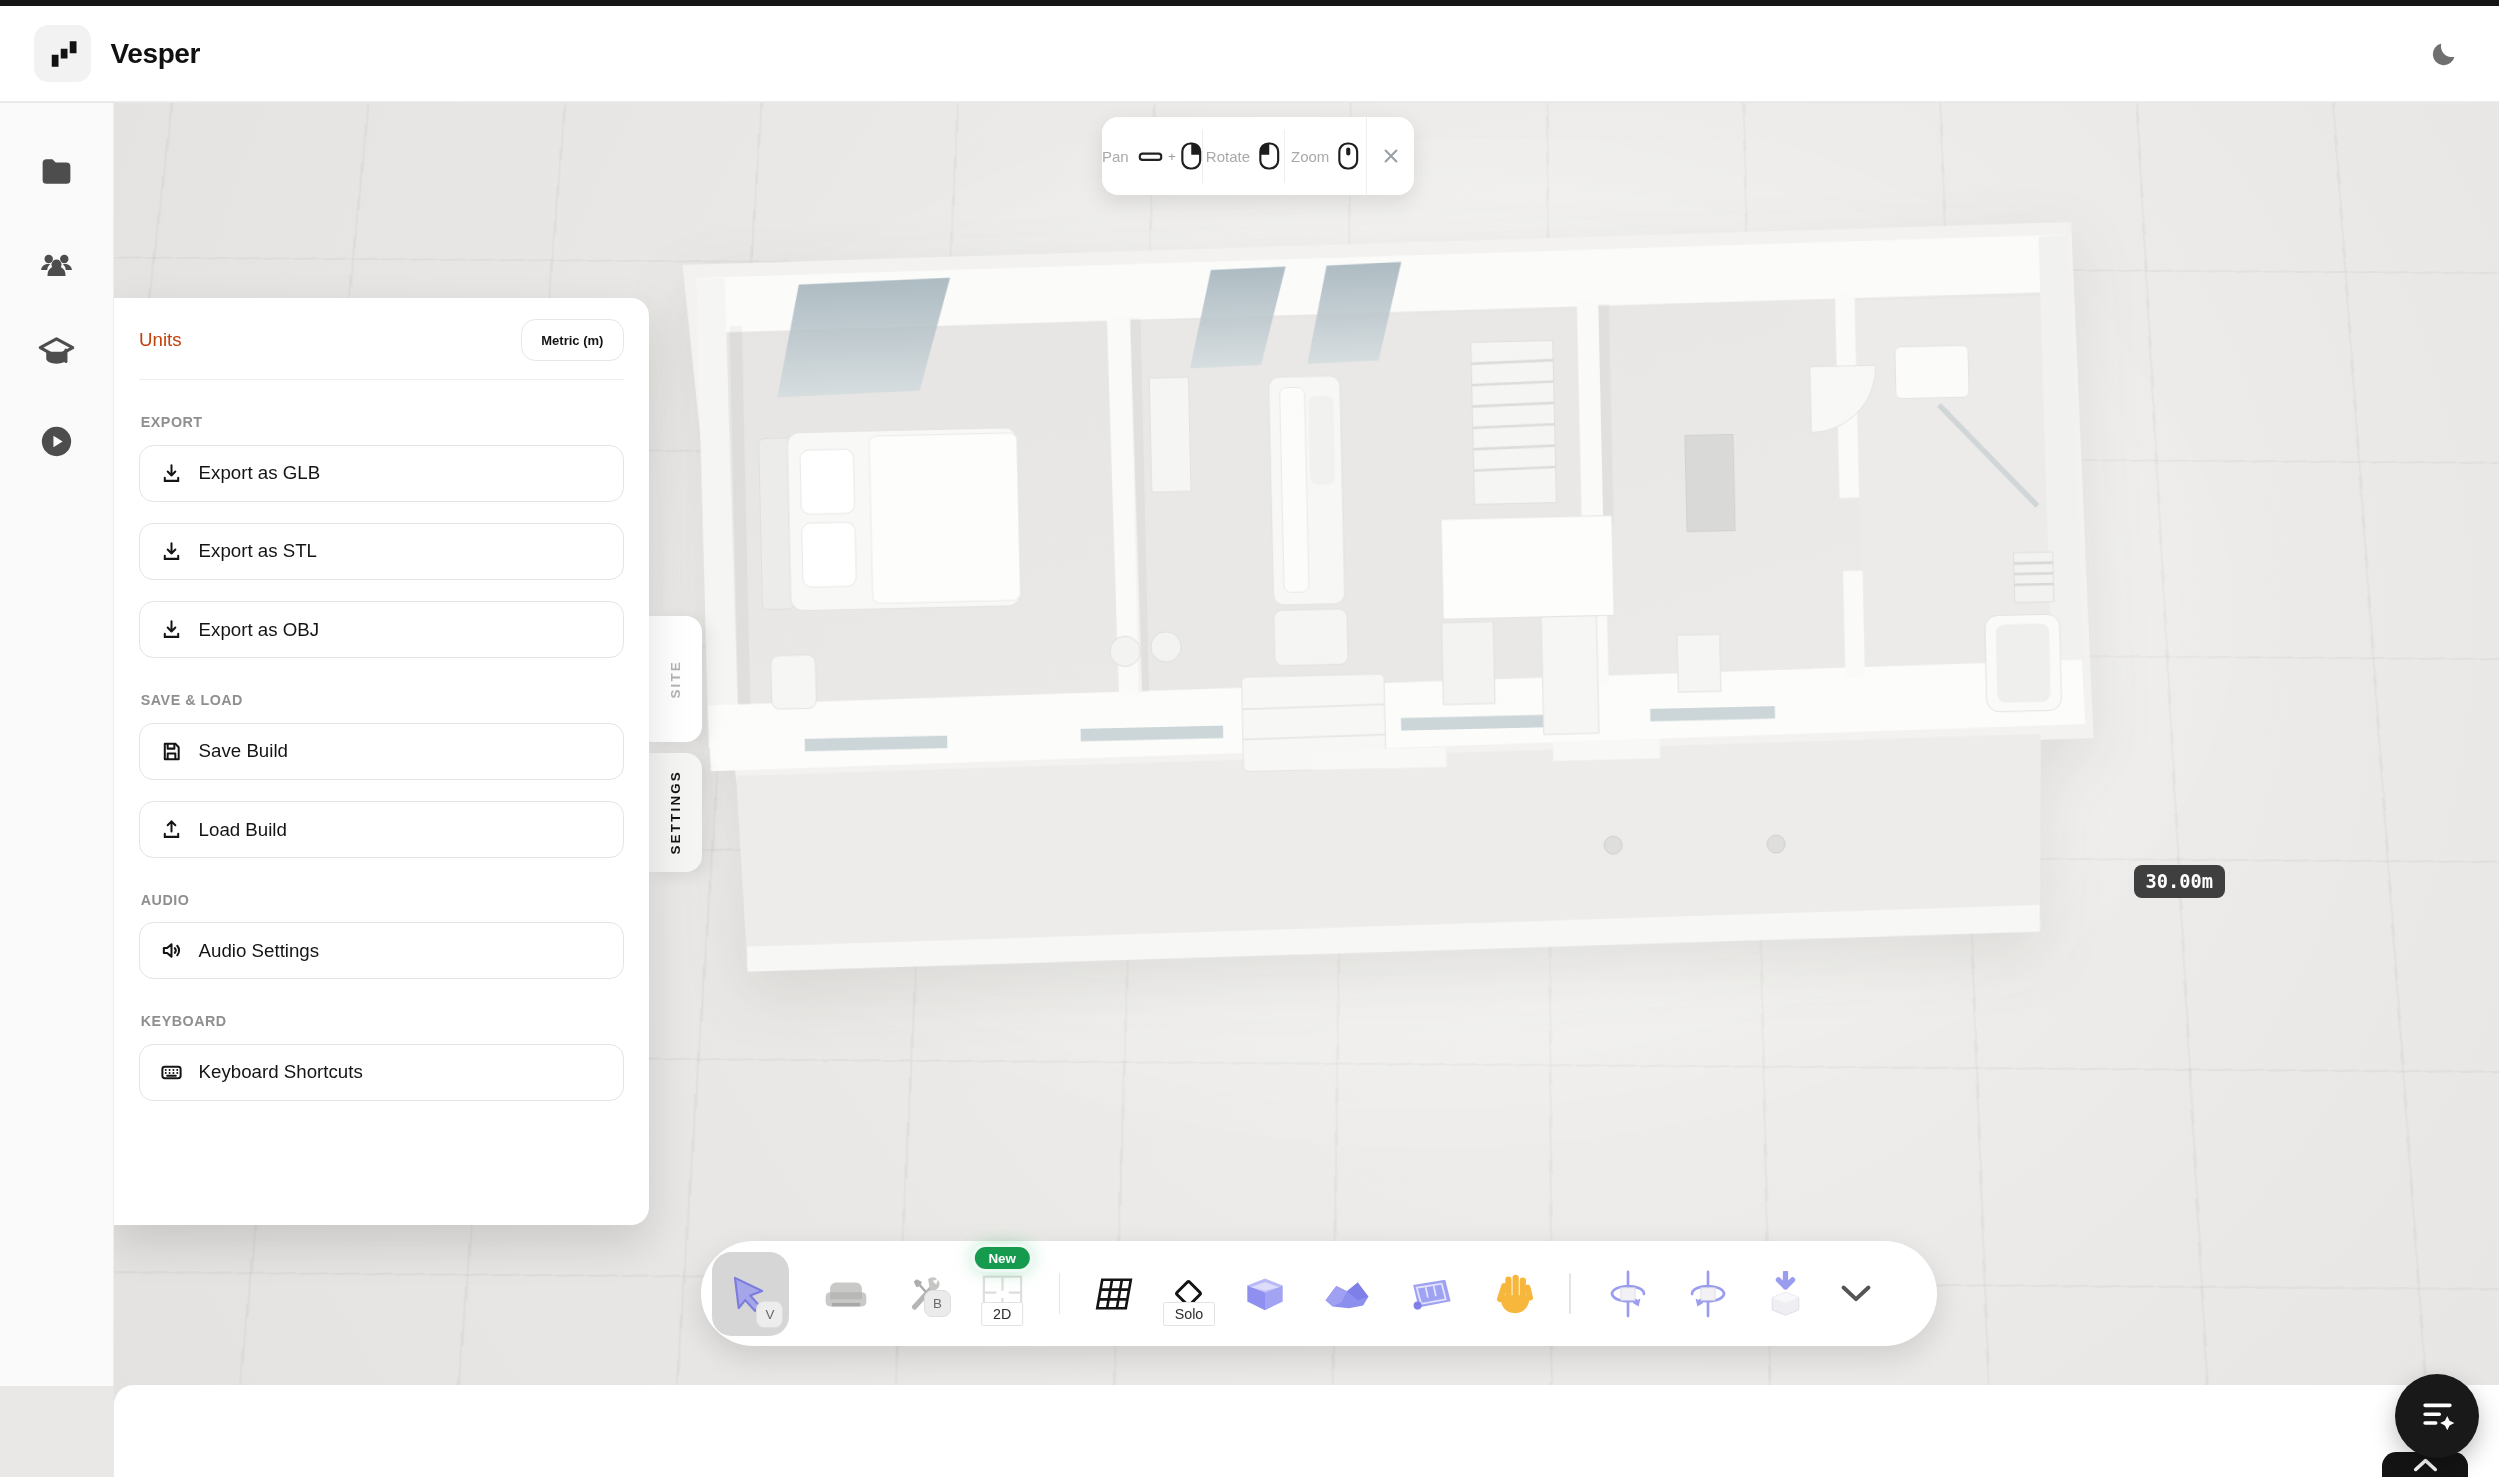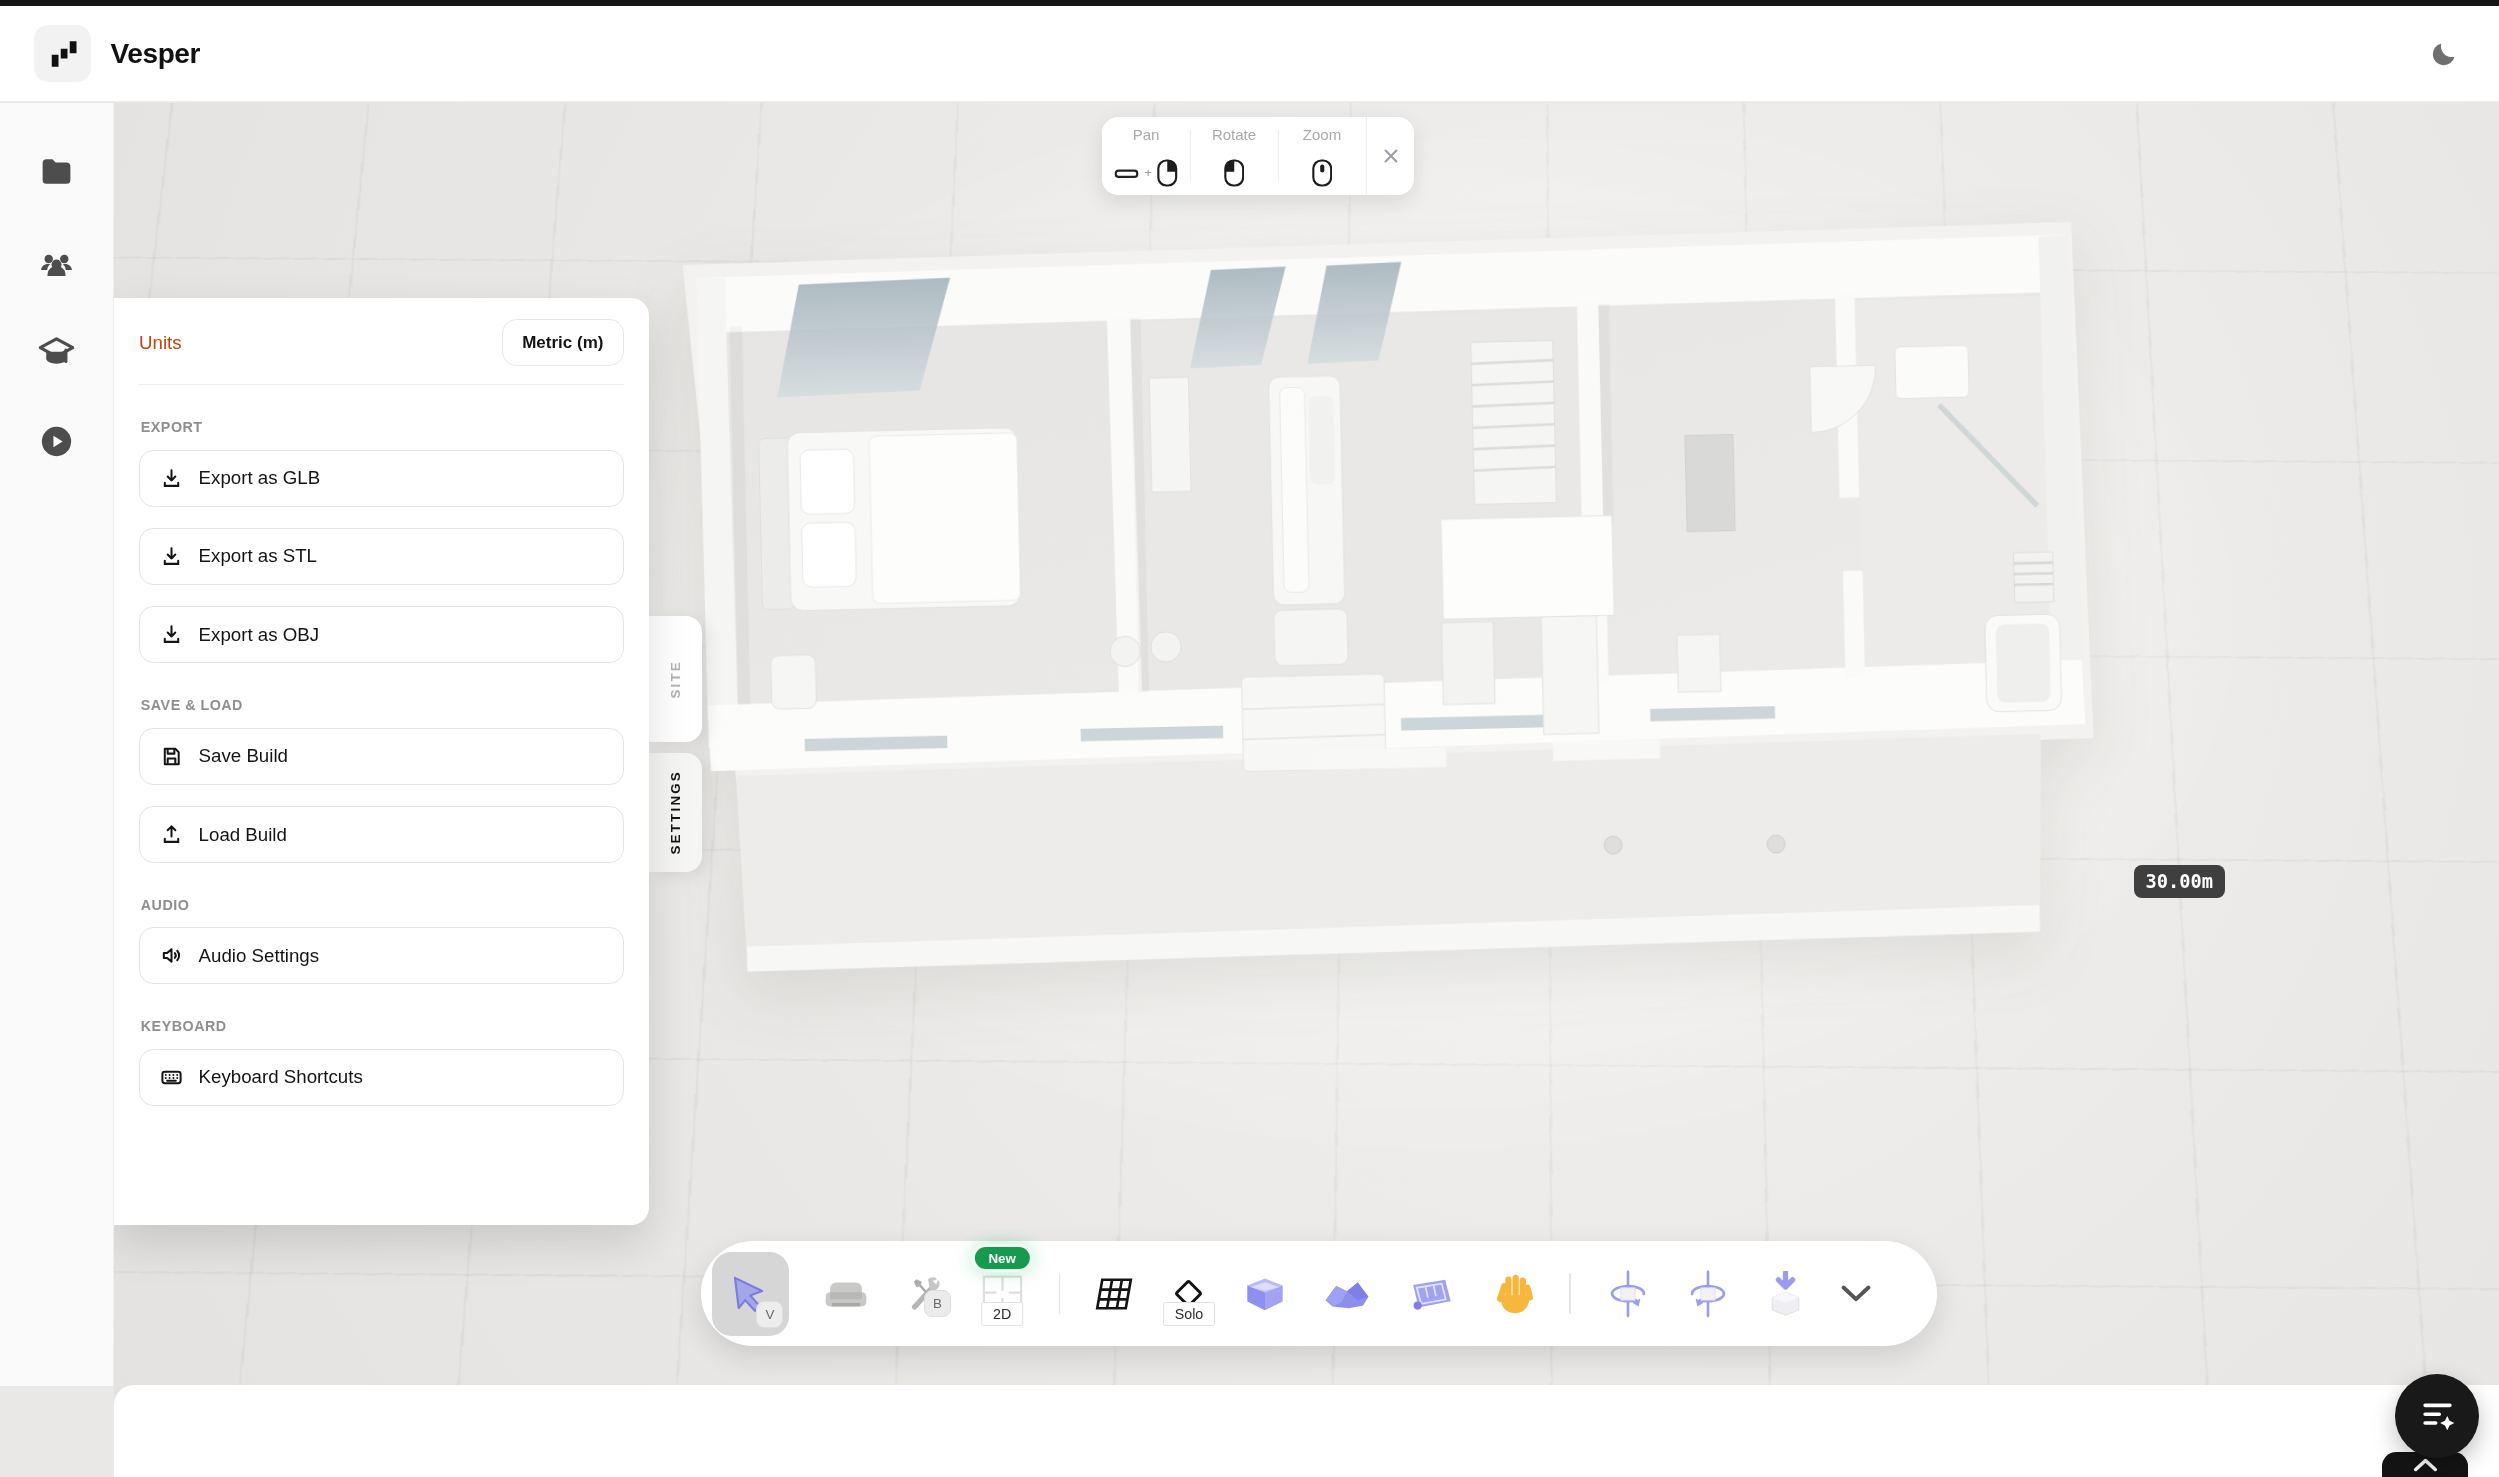--- a/index.html
+++ b/index.html
@@ -31,34 +31,34 @@
       repeating-linear-gradient(2deg, rgba(110,105,100,0.12) 0 1.8px, transparent 1.8px 194px);
     transform:perspective(2138px) rotateX(10deg) rotateZ(-1.6deg) scale(1.08); opacity:.55; }
   .plan-glow { position:absolute; left:428px; top:36px; width:1782px; height:1069px;
     background:radial-gradient(ellipse at 50% 45%, rgba(255,255,255,0.75) 0%, rgba(255,255,255,0.0) 68%); }
   .plan-wrap { position:absolute; left:536px; top:124px; width:1461px; height:748px;
     transform:rotate(-1.3deg); filter:drop-shadow(0 23px 30px rgba(60,55,50,0.10)); }
 
   
   .vp-helper { position:absolute; left:988px; top:14.3px; width:312px; height:78px; background:#fff;
     border-radius:16px; box-shadow:0 7.1px 21.4px rgba(0,0,0,0.10); display:flex; align-items:stretch; z-index:30; }
-  .vp-col { flex:1; display:flex; flex-direction:column; align-items:center; justify-content:center; gap:16px; position:relative; }
+  .vp-col { flex:1; display:flex; flex-direction:row; align-items:center; justify-content:center; gap:9px; position:relative; }
   .vp-col + .vp-col::before { content:""; position:absolute; left:0; top:12.5px; bottom:12.5px; width:0.9px; background:#eee; }
   .vp-label { font-size:15px; color:#a9a9a9; font-weight:500; }
   .vp-icons { display:flex; align-items:center; gap:5.3px; height:28.5px; }
   .vp-plus { font-size:13.4px; color:#9a9a9a; }
   .vp-close { width:48px; display:flex; align-items:center; justify-content:center; cursor:pointer; border-left:0.9px solid #eee; }
 
   
   .settings-panel { position:absolute; left:0; top:195px; width:535px; height:927px; background:#fff;
     border-radius:0 18px 18px 0; box-shadow:0 18px 45px rgba(0,0,0,0.13); z-index:25; padding:5.3px 25px 0 25px; overflow:hidden; }
   .units-row { display:flex; align-items:center; justify-content:space-between; padding:16px 0 18px 0;
     border-bottom:0.9px solid #ededed; }
   .units-label { font-size:18.7px; font-weight:500; color:#c2410c; }
-  .units-value { font-size:17px; font-weight:600; color:#141414; border:1.3px solid #e6e6e6; background:#fff;
+  .units-value { font-size:13px; font-weight:600; color:#141414; border:1.3px solid #e6e6e6; background:#fff;
     border-radius:14.3px; padding:12.5px 19.6px; cursor:pointer;margin-left:16px; }
   .sec-label { margin:34px 1.8px 14.3px 1.8px; font-size:14.3px; font-weight:700; color:#8f8f8f; letter-spacing:0.5px; }
   .panel-btn { display:flex; align-items:center; gap:16px; width:100%; height:57px; background:#fff;
     border:1.3px solid #e4e4e4; border-radius:14.3px; padding:0 19.6px; margin-bottom:21.4px; cursor:pointer;
     font-size:18.7px; font-weight:500; color:#141414; font-family:inherit; }
   .panel-btn svg { flex:0 0 auto; }
   .panel-btn span { white-space:nowrap; }
 
   
   .side-tab { position:absolute; left:535px; width:53px; display:flex; align-items:center; justify-content:center;

